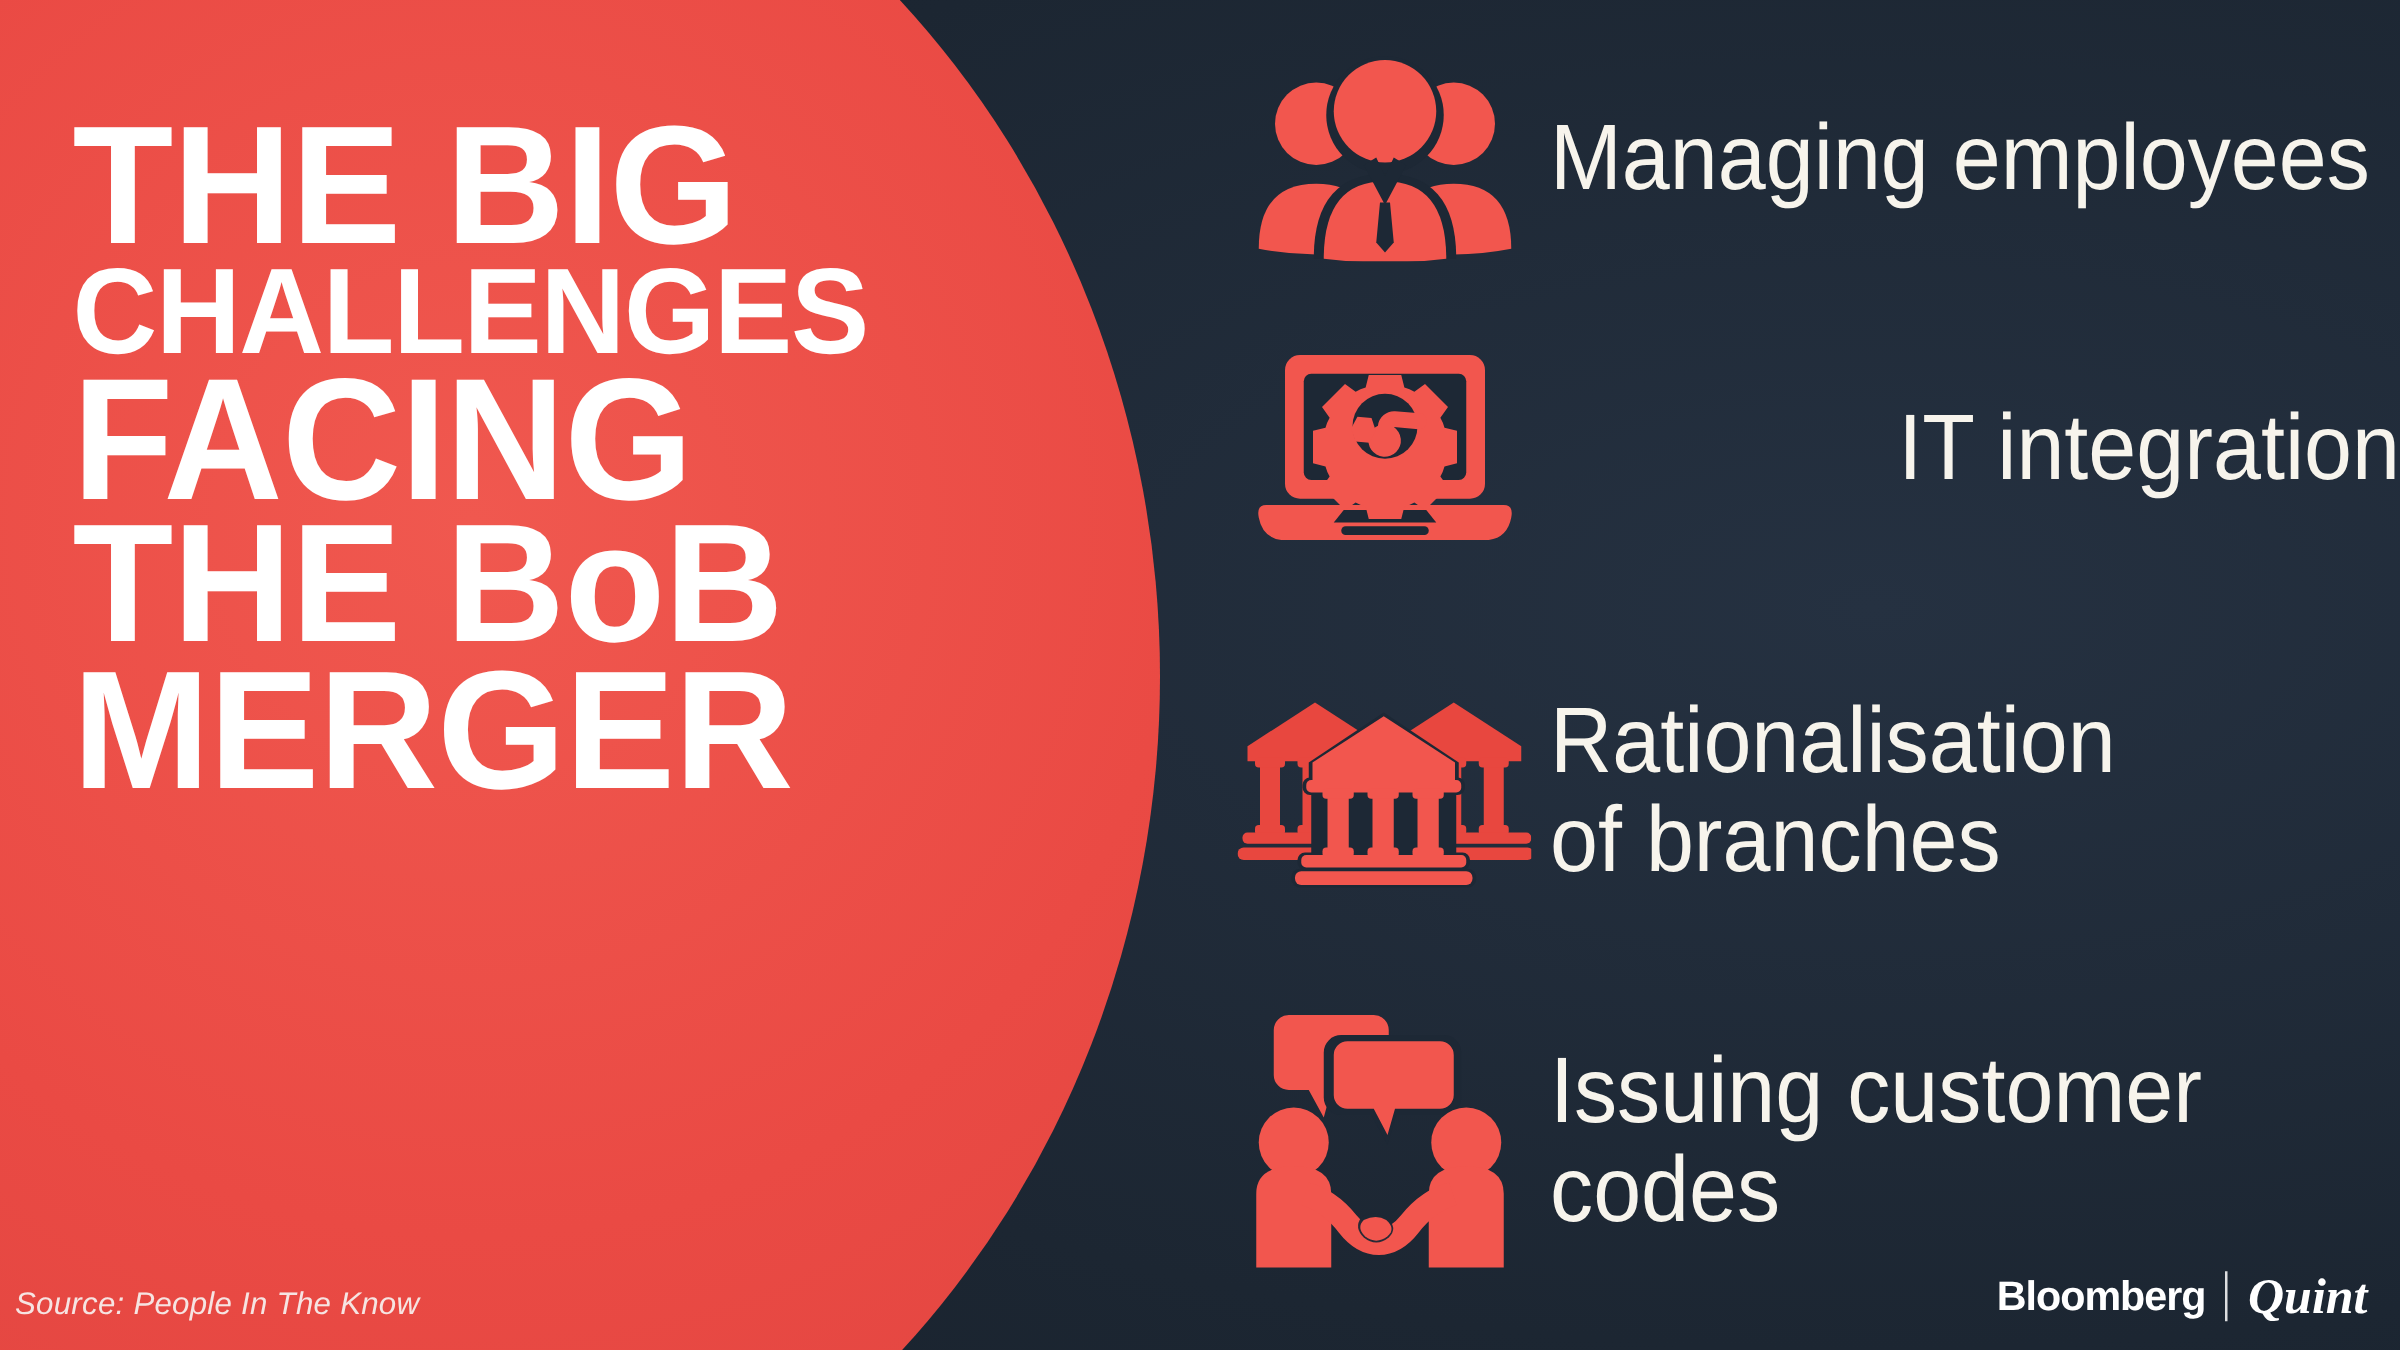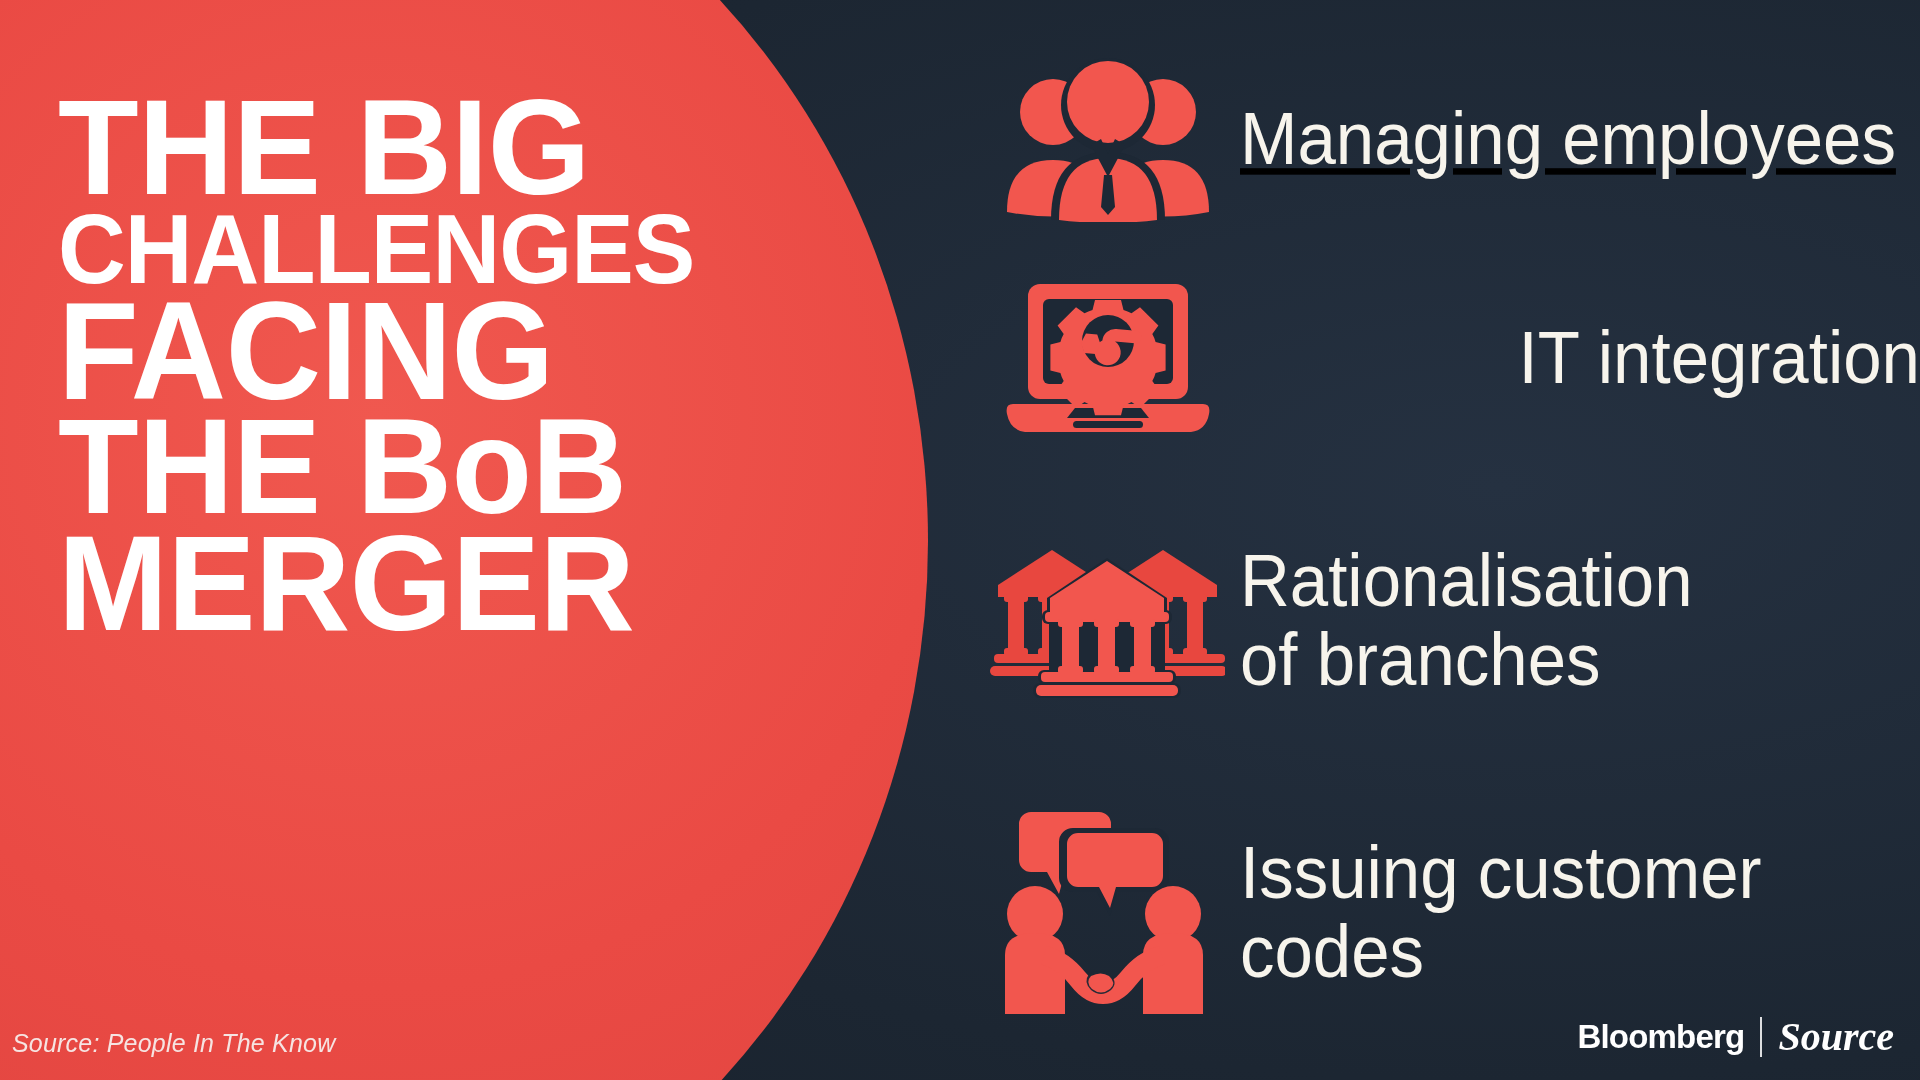--- a/index.html
+++ b/index.html
@@ -79,23 +79,23 @@
     width: 945px;
     height: 1080px;
     z-index: 4;
   }
   .row {
     position: absolute;
     display: flex;
     align-items: center;
     width: 100%;
   }
-  .row-0 { top: 44px;  height: 190px; text-decoration: underline; }
+  .row-0 { top: 31px;  height: 190px; }
   .row-1 { top: 258px; height: 200px; justify-content: space-between; }
-  .row-2 { top: 520px; height: 200px; }
+  .row-2 { top: 532px; height: 200px; }
   .row-3 { top: 790px; height: 245px; }
 
   .icon-box {
     width: 265px;
     min-width: 265px;
     height: 100%;
     display: flex;
     align-items: center;
     justify-content: center;
   }
@@ -296,16 +296,16 @@
       </div>
       <div class="row-label">Issuing customer
 codes</div>
     </div>
 
   </div>
 
   <div class="logo">
     <span class="logo-bloomberg">Bloomberg</span>
     <span class="logo-divider"></span>
-    <span class="logo-quint">Source</span>
+    <span class="logo-quint">Quint</span>
   </div>
 
 </div>
 
 </body></html>

